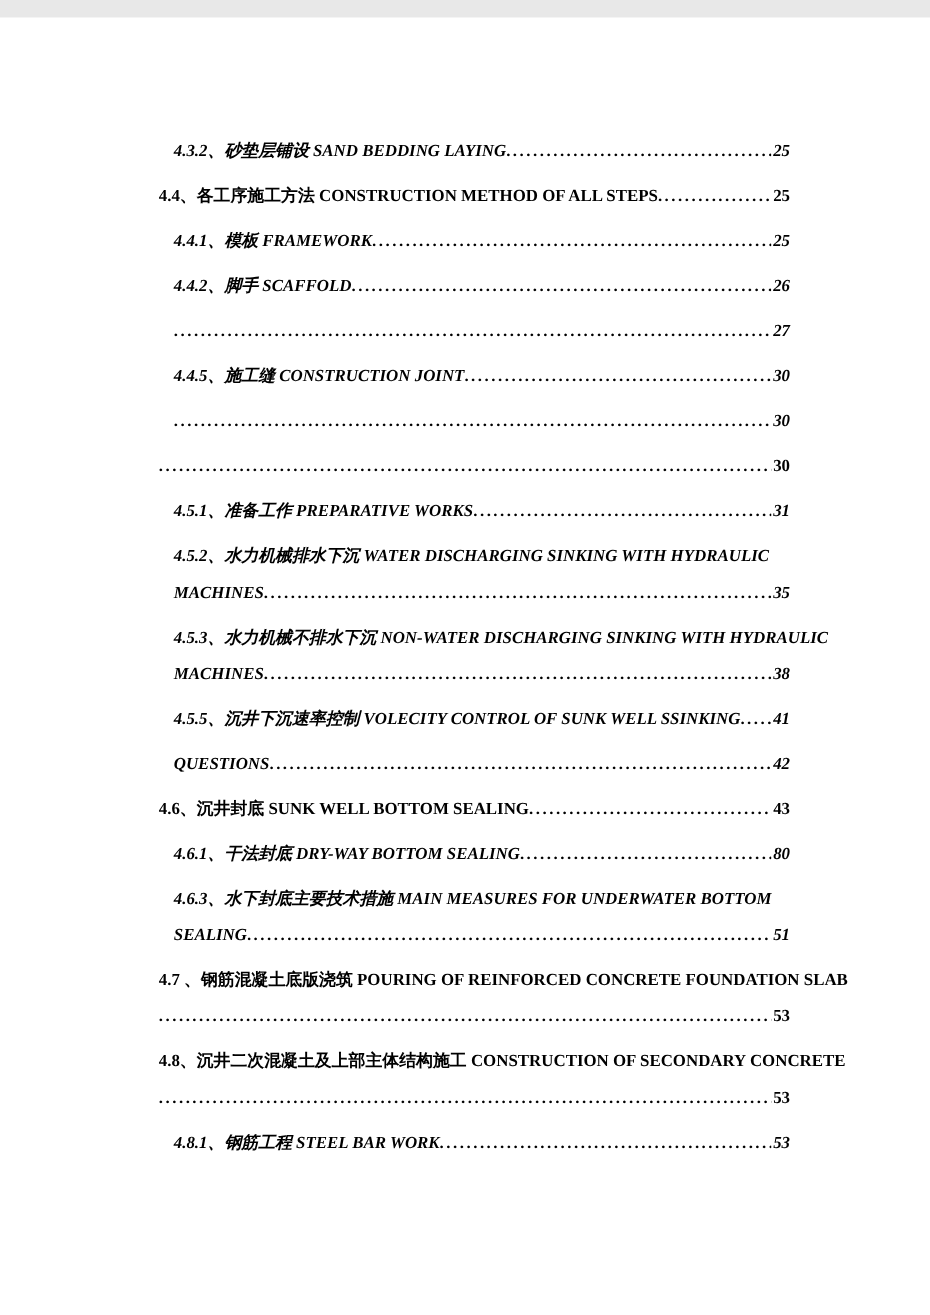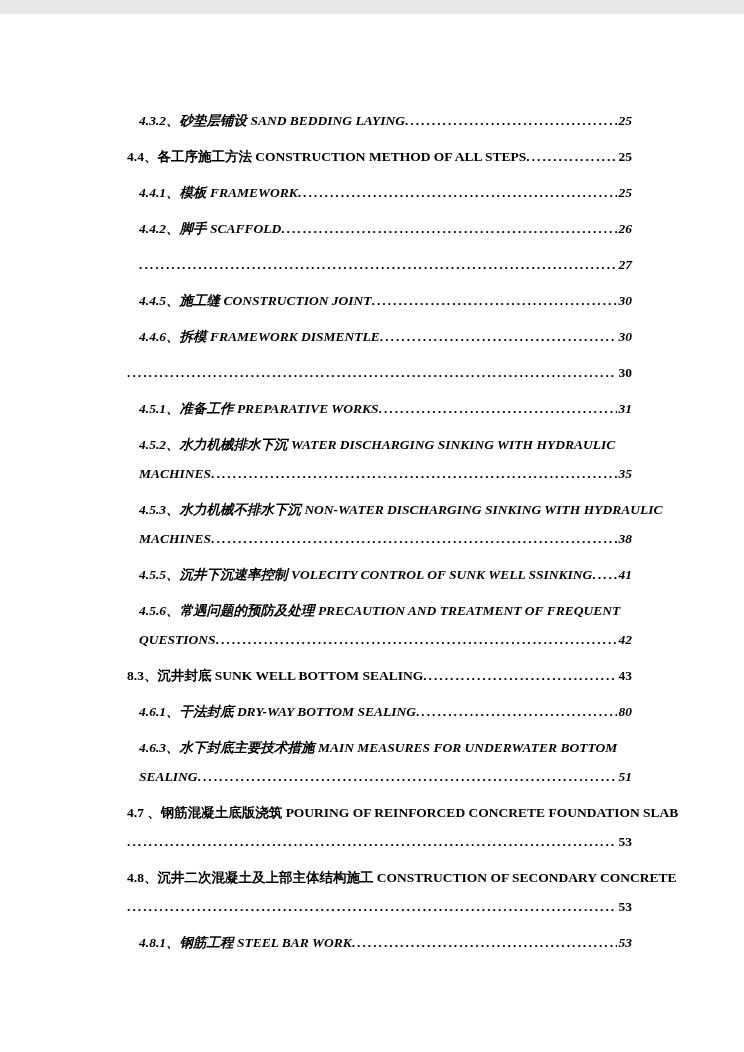--- a/index.html
+++ b/index.html
@@ -92,21 +92,20 @@
       </div>
       <div class="toc-entry level2">
         <div class="toc-line">
           <span class="toc-text">4.4.5、施工缝 CONSTRUCTION JOINT</span>
           <span class="leader"></span>
           <span class="page-num">30</span>
         </div>
       </div>
       <div class="toc-entry level2">
         <div class="toc-line">
-          <span class="toc-text">4.4.6、拆模 FRAMEWORK DISMENTLE</span>
           <span class="leader"></span>
           <span class="page-num">30</span>
         </div>
       </div>
       <div class="toc-entry level1">
         <div class="toc-line">
           <span class="leader"></span>
           <span class="page-num">30</span>
         </div>
       </div>
@@ -139,31 +138,28 @@
       </div>
       <div class="toc-entry level2">
         <div class="toc-line">
           <span class="toc-text">4.5.5、沉井下沉速率控制 VOLECITY CONTROL OF SUNK WELL SSINKING</span>
           <span class="leader"></span>
           <span class="page-num">41</span>
         </div>
       </div>
       <div class="toc-entry level2">
         <div class="toc-line">
-          <span class="toc-text">4.5.6、常遇问题的预防及处理 PRECAUTION AND TREATMENT OF FREQUENT</span>
-        </div>
-        <div class="toc-line">
           <span class="toc-text">QUESTIONS</span>
           <span class="leader"></span>
           <span class="page-num">42</span>
         </div>
       </div>
       <div class="toc-entry level1">
         <div class="toc-line">
-          <span class="toc-text">8.3、沉井封底 SUNK WELL BOTTOM SEALING</span>
+          <span class="toc-text">4.6、沉井封底 SUNK WELL BOTTOM SEALING</span>
           <span class="leader"></span>
           <span class="page-num">43</span>
         </div>
       </div>
       <div class="toc-entry level2">
         <div class="toc-line">
           <span class="toc-text">4.6.1、干法封底 DRY-WAY BOTTOM SEALING</span>
           <span class="leader"></span>
           <span class="page-num">80</span>
         </div>

